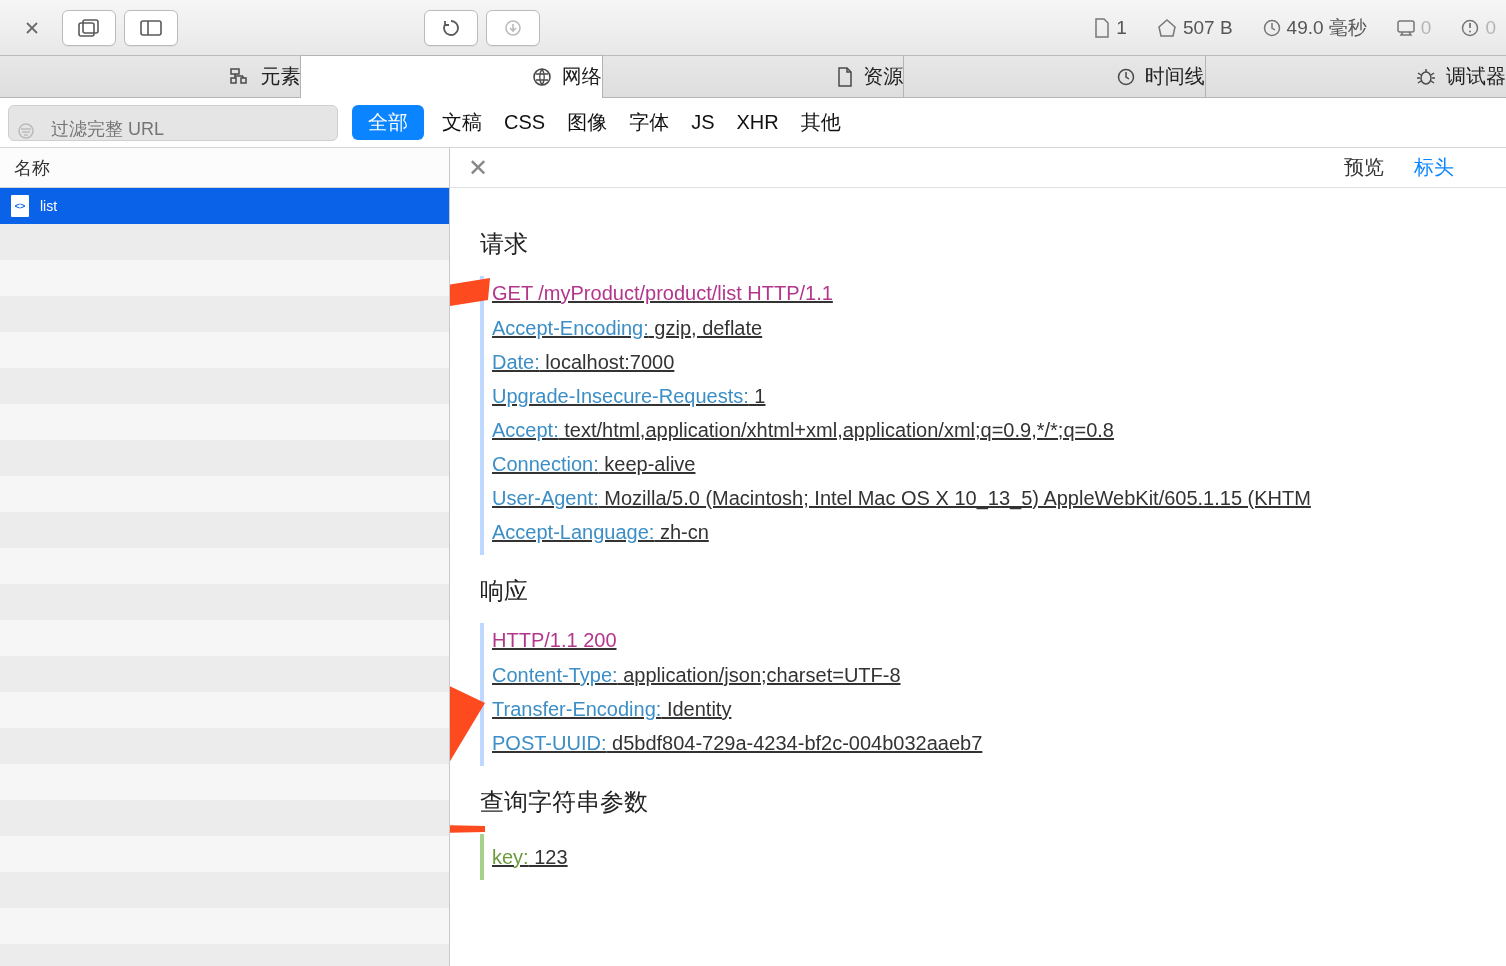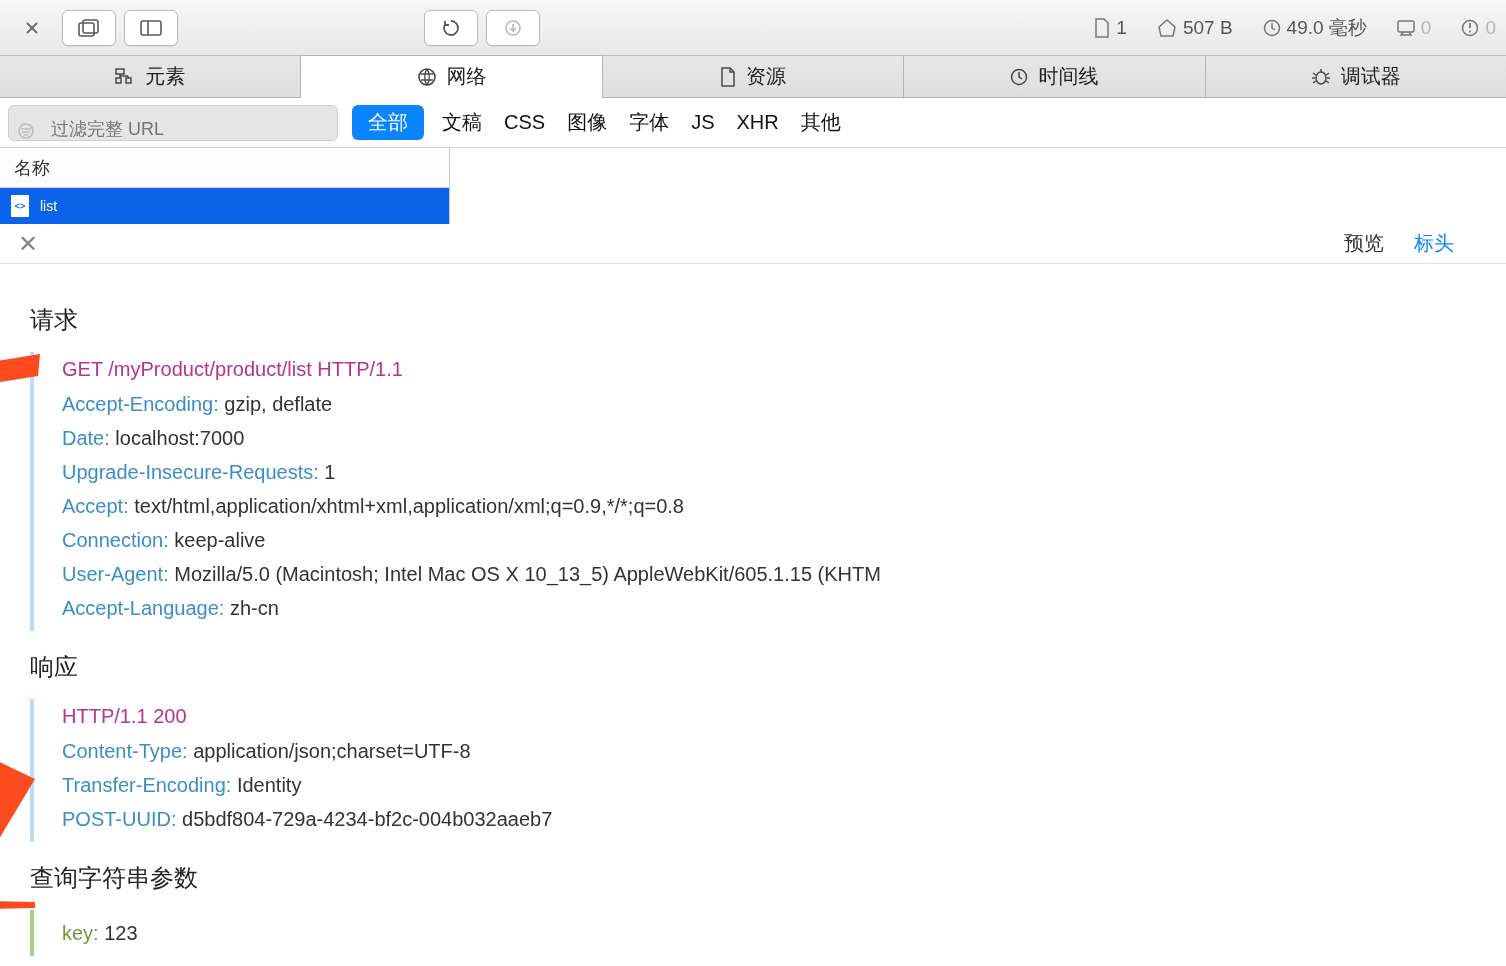--- a/index.html
+++ b/index.html
@@ -9,50 +9,50 @@
 .toolbar { height:56px; display:flex; align-items:center; padding:0 10px; background:linear-gradient(#f6f6f6,#e8e8e8); border-bottom:1px solid #bcbcbc; gap:8px; }
 .tb-btn { width:44px; height:34px; border:none; background:transparent; display:flex; align-items:center; justify-content:center; cursor:pointer; color:#6a6a6a; border-radius:5px; }
 .tb-cap { width:54px; height:36px; border:1px solid #bbb; background:#fff; border-radius:6px; display:flex; align-items:center; justify-content:center; color:#5a5a5a; box-shadow:0 1px 0 rgba(0,0,0,.05); }
 .tb-cap.disabled { color:#bbb; }
 .spacer { flex:1; }
 .stat { display:flex; align-items:center; gap:6px; margin-left:22px; color:#555; font-size:19px; white-space:nowrap; }
 .stat svg, .stat .ico { color:#777; }
 
 
 .main-tabs { display:flex; height:42px; background:linear-gradient(#e7e7e7,#dedede); border-bottom:1px solid #b4b4b4; }
-.main-tab { flex:1; display:flex; align-items:center; justify-content:center; gap:10px; font-size:20px; color:#222; border-right:1px solid #b4b4b4; cursor:pointer; }
+.main-tab { flex:1; display:flex; align-items:center; justify-content:flex-end; gap:10px; font-size:20px; color:#222; border-right:1px solid #b4b4b4; cursor:pointer; }
 .main-tab:last-child { border-right:none; }
 .main-tab.active { background:#fff; border-top:1px solid #b4b4b4; margin-top:-1px; position:relative; z-index:1; }
 .main-tab.active::after{content:'';position:absolute;left:0;right:0;bottom:-1px;height:1px;background:#fff;}
 .main-tab svg { color:#4a4a4a; }
 
 
 .filter-row { display:flex; align-items:center; height:50px; padding:6px 8px; border-bottom:1px solid #d5d5d5; gap:14px; background:#fff;}
 .filter-input { flex:0 0 330px; height:36px; border:1px solid #cfcfcf; border-radius:6px; display:flex; align-items:flex-end; padding:0 8px; gap:16px; color:#9a9a9a; background:#e5e5e5;}
 .filter-input input { border:none; outline:none; font-size:18px; color:#333; flex:1; background:transparent;}
 .pill { background:#0a84ff; color:#fff; padding:4px 16px; border-radius:6px; font-size:20px;text-align:right; }
 .fitem { font-size:20px; color:#111; cursor:pointer; padding:0 4px;}
 
 
-.content { display:flex; position:absolute; top:148px; bottom:0; left:0; right:0;flex-direction:column; }
+.content { display:flex; position:absolute; top:148px; bottom:0; left:0; right:0; }
 .sidebar { width:450px; border-right:1px solid #c9c9c9; display:flex; flex-direction:column; background:#f0f0f0;}
 .side-head { height:40px; display:flex; align-items:center; padding:0 14px; border-bottom:1px solid #d7d7d7; font-size:18px; color:#333; background:#fcfcfc;}
 .rowlist { flex:1; overflow:auto; background:repeating-linear-gradient(#f6f6f6 0 36px,#ececec 36px 72px);}
 .rowitem { height:36px; display:flex; align-items:center; padding:0 10px; gap:10px; color:#fff; background:#0a62e8; font-size:14px;}
 .file-ico { width:20px; height:24px; background:#fff; border:1px solid #0a62e8; position:relative; border-radius:2px; display:flex; align-items:center; justify-content:center;}
 .file-ico::before{content:'<>'; color:#0a62e8; font-size:9px; font-weight:bold;}
 
 .detail { flex:1; display:flex; flex-direction:column; }
 .detail-head { height:40px; display:flex; align-items:center; border-bottom:1px solid #e0e0e0; padding:0 18px; gap:30px; background:#fff; }
 .close-x { font-size:24px; color:#888; cursor:pointer; margin-right:auto;}
 .dtab { color:#333; cursor:pointer; font-size:20px;}
 .dtab.active { color:#0a84ff; }
 .detail-body { flex:1; overflow:auto; padding:20px 30px 30px 30px; position:relative;}
 .section-title { font-size:24px; color:#222; margin:20px 0 16px; }
-.block { border-left:4px solid #bfd8ff; padding:6px 0 6px 28px; margin-bottom:10px;}
+.block { border-left:4px solid #bfd8ff; padding:6px 0 6px 8px; margin-bottom:10px;text-decoration:underline;}
 .block.green{ border-left-color:#a8d08d;}
 .status-line { color:#b3358c; font-size:20px; margin-bottom:6px;}
 .hdr-line { font-size:20px; line-height:1.7;}
 .hdr-key { color:#3b8ec6; }
 .qkey { color:#6c9b3e; }
 
 
 .arrow { position:absolute; pointer-events:none; }
 </style>
 </head>

